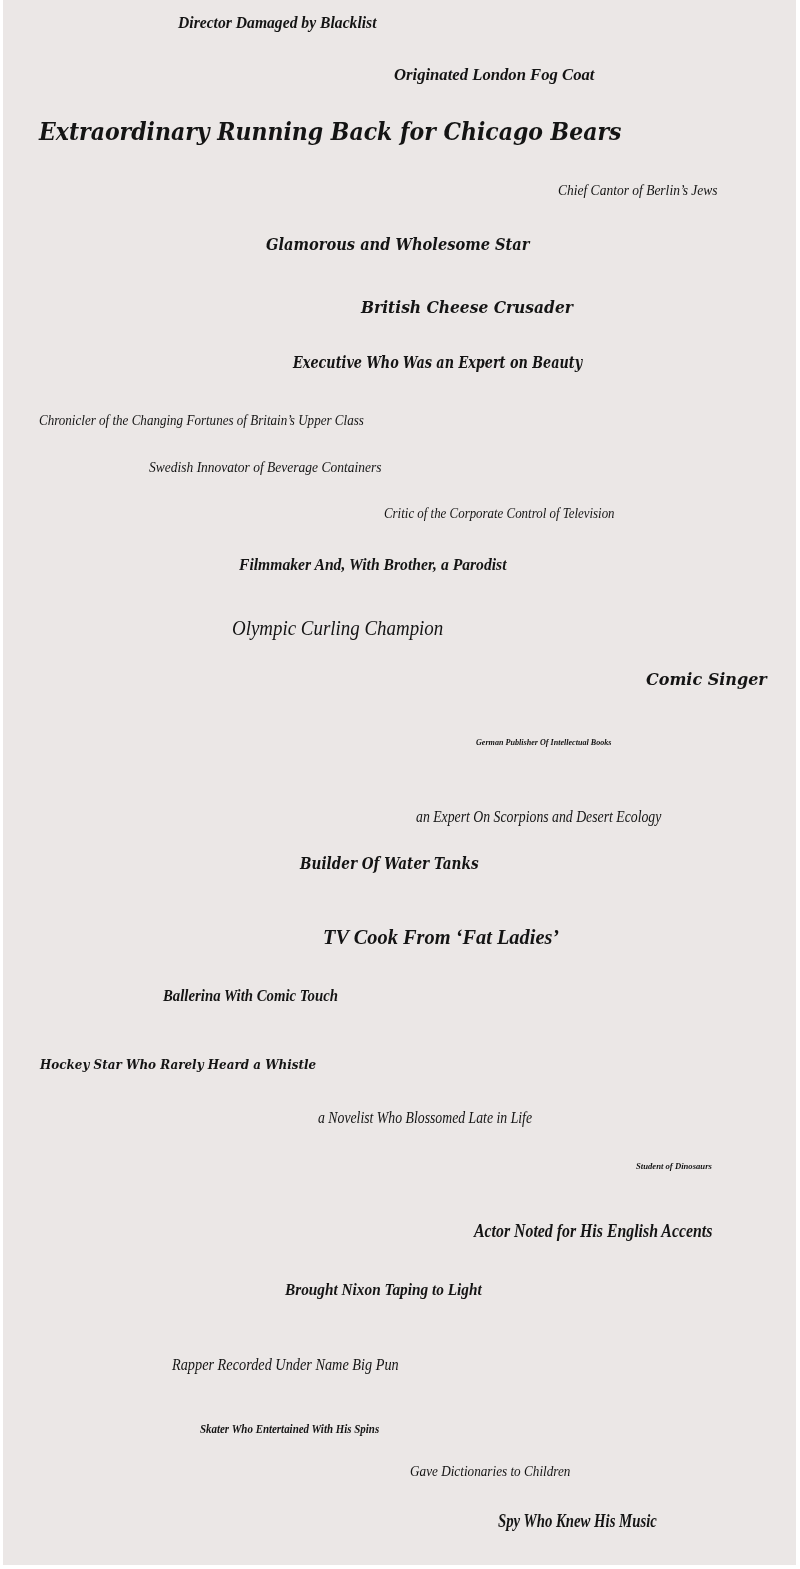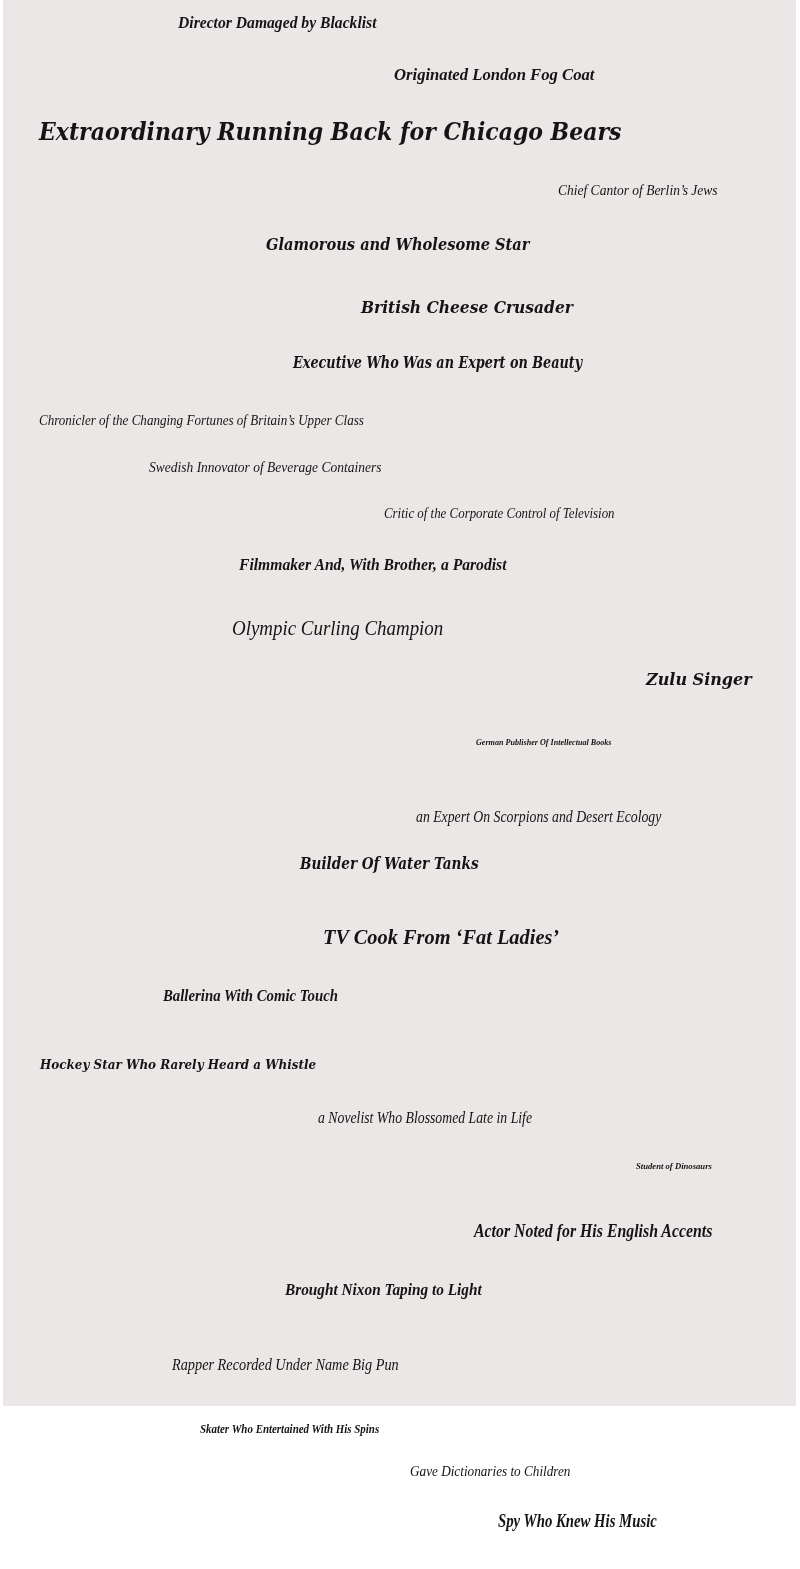--- a/index.html
+++ b/index.html
@@ -8,21 +8,21 @@
       height: 1569px;
       background: #ffffff;
       position: relative;
       overflow: hidden;
     }
     .panel {
       position: absolute;
       left: 3px;
       top: 0;
       width: 793px;
-      height: 1406px;
+      height: 1565px;
       background: #ebe7e6;
     }
     .hl {
       position: absolute;
       white-space: nowrap;
       font-family: "Liberation Serif", "DejaVu Serif", serif;
       font-style: italic;
       color: #141414;
       line-height: 1;
     }
@@ -39,21 +39,21 @@
     <div class="hl cond wide" style="left: 36px; top: 119px; font-size: 25px; color: rgb(20, 20, 20); transform: scaleX(0.88);">Extraordinary Running Back for Chicago Bears</div>
     <div class="hl cond" style="left: 555px; top: 183px; font-size: 15px; color: rgb(20, 20, 20); transform: scaleX(0.9);">Chief Cantor of Berlin’s Jews</div>
     <div class="hl cond wide" style="left: 263px; top: 236px; font-size: 17px; color: rgb(20, 20, 20); transform: scaleX(0.86);">Glamorous and Wholesome Star</div>
     <div class="hl cond wide" style="left: 358px; top: 299px; font-size: 17px; color: rgb(20, 20, 20); transform: scaleX(0.91);">British Cheese Crusader</div>
     <div class="hl cond wide" style="left: 290px; top: 355px; font-size: 16px; color: rgb(20, 20, 20); transform: scaleX(0.8);">Executive Who Was an Expert on Beauty</div>
     <div class="hl cond" style="left: 36px; top: 413px; font-size: 15px; color: rgb(20, 20, 20); transform: scaleX(0.87);">Chronicler of the Changing Fortunes of Britain’s Upper Class</div>
     <div class="hl cond" style="left: 146px; top: 460px; font-size: 15px; color: rgb(20, 20, 20); transform: scaleX(0.9);">Swedish Innovator of Beverage Containers</div>
     <div class="hl cond" style="left: 381px; top: 506px; font-size: 15px; color: rgb(20, 20, 20); transform: scaleX(0.86);">Critic of the Corporate Control of Television</div>
     <div class="hl cond b" style="left: 236px; top: 556px; font-size: 17px; color: rgb(20, 20, 20); transform: scaleX(0.92);">Filmmaker And, With Brother, a Parodist</div>
     <div class="hl cond" style="left: 229px; top: 617px; font-size: 22px; color: rgb(20, 20, 20); transform: scaleX(0.86);">Olympic Curling Champion</div>
-    <div class="hl cond wide" style="left: 643px; top: 672px; font-size: 16px; color: rgb(20, 20, 20); transform: scaleX(1);">Zulu Singer</div>
+    <div class="hl cond wide" style="left: 643px; top: 672px; font-size: 16px; color: rgb(20, 20, 20); transform: scaleX(1);">Comic Singer</div>
     <div class="hl cond b" style="left: 473px; top: 738px; font-size: 9px; color: rgb(20, 20, 20); transform: scaleX(0.9);">German Publisher Of Intellectual Books</div>
     <div class="hl cond" style="left: 413px; top: 809px; font-size: 16px; color: rgb(20, 20, 20); transform: scaleX(0.86);">an Expert On Scorpions and Desert Ecology</div>
     <div class="hl cond wide" style="left: 297px; top: 856px; font-size: 16px; color: rgb(20, 20, 20); transform: scaleX(0.85);">Builder Of Water Tanks</div>
     <div class="hl cond b" style="left: 320px; top: 927px; font-size: 21px; color: rgb(20, 20, 20); transform: scaleX(0.97);">TV Cook From ‘Fat Ladies’</div>
     <div class="hl cond b" style="left: 160px; top: 987px; font-size: 17px; color: rgb(20, 20, 20); transform: scaleX(0.87);">Ballerina With Comic Touch</div>
     <div class="hl cond wide" style="left: 37px; top: 1058px; font-size: 13px; color: rgb(20, 20, 20); transform: scaleX(0.92);">Hockey Star Who Rarely Heard a Whistle</div>
     <div class="hl cond" style="left: 315px; top: 1110px; font-size: 16px; color: rgb(20, 20, 20); transform: scaleX(0.86);">a Novelist Who Blossomed Late in Life</div>
     <div class="hl cond b" style="left: 633px; top: 1162px; font-size: 9px; color: rgb(20, 20, 20); transform: scaleX(0.96);">Student of Dinosaurs</div>
     <div class="hl cond b" style="left: 471px; top: 1222px; font-size: 18px; color: rgb(20, 20, 20); transform: scaleX(0.88);">Actor Noted for His English Accents</div>
     <div class="hl cond b" style="left: 282px; top: 1281px; font-size: 17px; color: rgb(20, 20, 20); transform: scaleX(0.9);">Brought Nixon Taping to Light</div>

